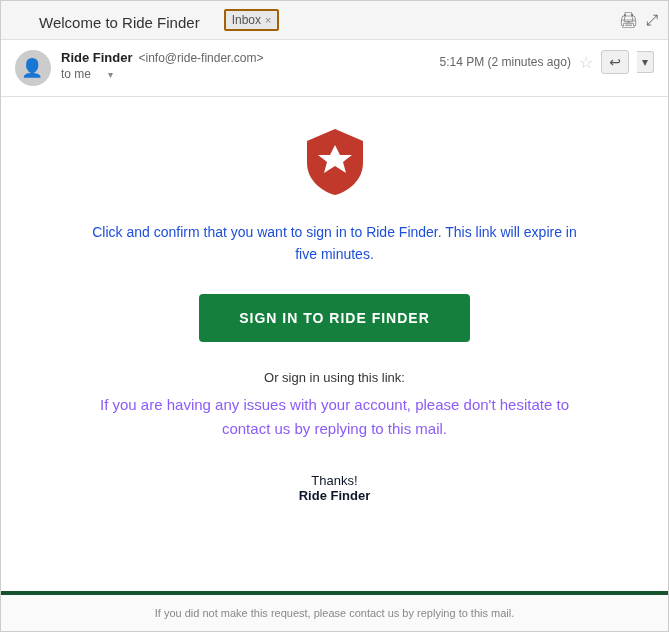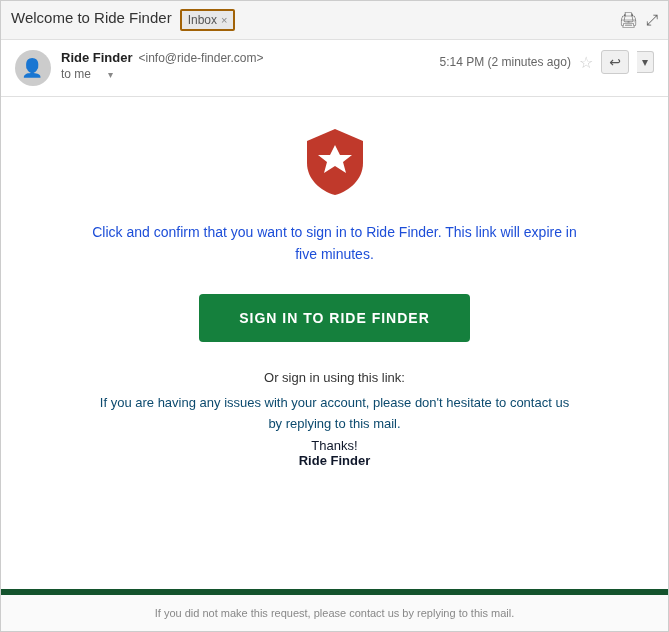--- a/index.html
+++ b/index.html
@@ -2,21 +2,21 @@
 <html><head>
   <meta charset="utf-8">
   <style>
     * { box-sizing: border-box; margin: 0; padding: 0; }
     body { font-family: Arial, sans-serif; background: #f1f3f4; }
 
     .window { width: 669px; height: 632px; background: #fff; border: 1px solid #ccc; display: flex; flex-direction: column; }
 
     
     .title-bar { display: flex; align-items: center; justify-content: space-between; padding: 8px 10px; background: #f5f5f5; border-bottom: 1px solid #e0e0e0; }
-    .title-left { display: flex; align-items: flex-start; gap: 8px; font-size: 15px; color: #333; }
+    .title-left { display: flex; align-items: flex-end; gap: 24px; font-size: 15px; color: #333; margin-left: 28px; }
     .title-tag { display: flex; align-items: center; gap: 4px; background: #e8e8e8; border: 2px solid #a16207; border-radius: 2px; padding: 2px 6px; font-size: 12px; color: #555; }
     .title-tag .close-x { cursor: pointer; color: #888; font-size: 11px; }
     .title-icons { display: flex; gap: 8px; align-items: center; }
     .title-icon-btn { background: none; border: none; cursor: pointer; color: #666; font-size: 15px; }
 
     
     .email-header { display: flex; align-items: flex-start; padding: 10px 14px; border-bottom: 1px solid #e0e0e0; background: #fff; }
     .avatar { width: 36px; height: 36px; border-radius: 50%; background: #ccc; display: flex; align-items: center; justify-content: center; margin-right: 10px; flex-shrink: 0; }
     .avatar-icon { color: #888; font-size: 18px; }
     .email-meta { flex: 1; }
@@ -37,27 +37,27 @@
     .shield-logo { margin-bottom: 20px; }
     .shield-svg { width: 60px; height: 70px; }
 
     .confirm-text { text-align: center; font-size: 14px; color: #1d4ed8; line-height: 1.6; max-width: 500px; margin-bottom: 28px; }
 
     .signin-btn { background: #15803d; color: #fff; border: none; border-radius: 4px; padding: 16px 40px; font-size: 14px; font-weight: bold; letter-spacing: 1px; cursor: pointer; margin-bottom: 28px; text-transform: uppercase; }
 
     .or-link-text { font-size: 13px; color: #333; margin-bottom: 8px; }
     .auth-link { font-size: 11px; color: #1155cc; text-decoration: none; text-align: center; max-width: 520px; word-break: break-all; margin-bottom: 24px; display: block; }
 
-    .issues-text { text-align: center; font-size: 13px; color: #0c4a6e; max-width: 480px; line-height: 1.6; margin-bottom: 4px; }
+    .issues-text { text-align: center; font-size: 15px; color: #8b5cf6; max-width: 480px; line-height: 1.6; margin-bottom: 32px; }
 
     .thanks-block { text-align: center; font-size: 13px; color: #0f172a; }
     .thanks-name { font-weight: bold; }
 
     
-    .email-footer { border-top: 6px solid #14532d; padding: 12px 20px; text-align: center; background: #fafafa; }
+    .email-footer { border-top: 4px solid #14532d; padding: 12px 20px; text-align: center; background: #fafafa; }
     .footer-text { font-size: 11px; color: #888; }
   </style>
 </head>
 <body>
 
 <div class="window">
 
   <div class="title-bar">
     <div class="title-left">
       <span>Welcome to Ride Finder</span>

